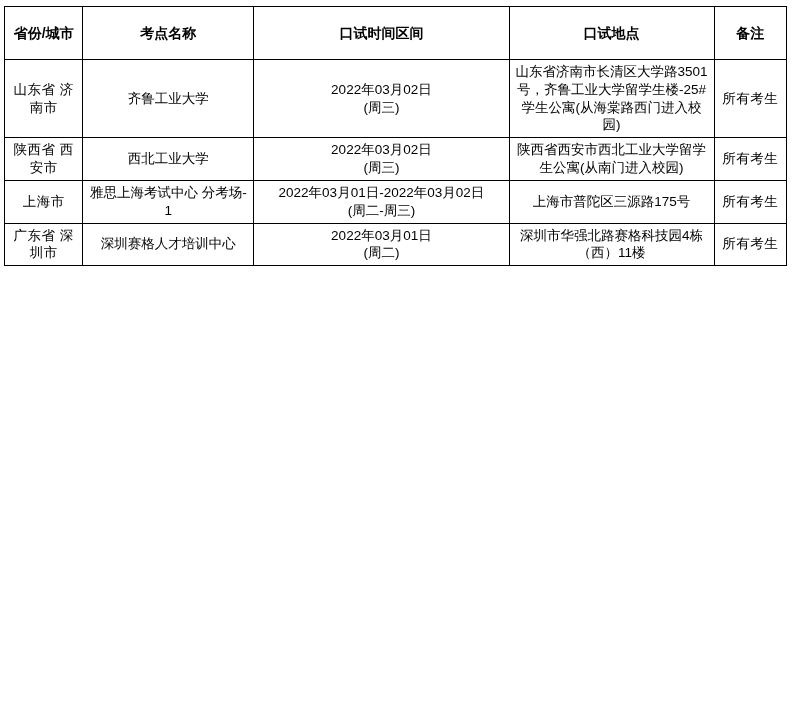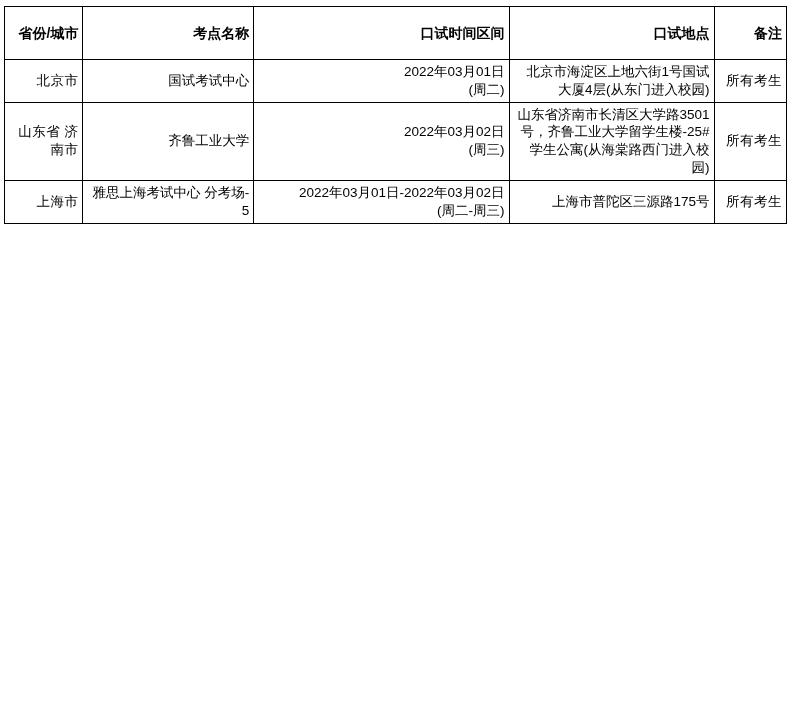--- a/index.html
+++ b/index.html
@@ -29,21 +29,21 @@
     table-layout: fixed;
     width: 783px;
     margin-left: 4px;
     margin-top: 0px;
     font-size: 13.5px;
   }
   table.exam-table td, table.exam-table th {
     border: 1px solid #000000;
     padding: 3px 4px;
     vertical-align: middle;
-    text-align: right;
+    text-align: center;
     line-height: 1.32;
     word-break: break-all;
   }
   thead th {
     font-weight: bold;
     font-size: 14px;
     height: 46px;
   }
   col.c-prov { width: 78px; }
   col.c-site { width: 170px; }
@@ -92,44 +92,54 @@
       <tr>
         <th>省份/城市</th>
         <th>考点名称</th>
         <th>口试时间区间</th>
         <th>口试地点</th>
         <th class="hdr-note">备注</th>
       </tr>
     </thead>
     <tbody>
       <tr>
-        <td class="prov">北京市</td>
-        <td class="site">国试考试中心</td>
-        <td class="time">
-          <span class="time-main">2022年03月01日</span>
-          <span class="time-sub">(周二)</span>
-        </td>
-        <td class="place">北京市海淀区上地六街1号国试大厦4层(从东门进入校园)</td>
-        <td class="note">所有考生</td>
-      </tr>
-      <tr>
         <td class="prov">山东省 济南市</td>
         <td class="site">齐鲁工业大学</td>
         <td class="time">
           <span class="time-main">2022年03月02日</span>
           <span class="time-sub">(周三)</span>
         </td>
         <td class="place">山东省济南市长清区大学路3501号，齐鲁工业大学留学生楼-25#学生公寓(从海棠路西门进入校园)</td>
         <td class="note">所有考生</td>
       </tr>
       <tr>
+        <td class="prov">陕西省 西安市</td>
+        <td class="site">西北工业大学</td>
+        <td class="time">
+          <span class="time-main">2022年03月02日</span>
+          <span class="time-sub">(周三)</span>
+        </td>
+        <td class="place">陕西省西安市西北工业大学留学生公寓(从南门进入校园)</td>
+        <td class="note">所有考生</td>
+      </tr>
+      <tr>
         <td class="prov">上海市</td>
-        <td class="site">雅思上海考试中心 分考场-5</td>
+        <td class="site">雅思上海考试中心 分考场-1</td>
         <td class="time">
           <span class="time-main">2022年03月01日-2022年03月02日</span>
           <span class="time-sub">(周二-周三)</span>
         </td>
         <td class="place">上海市普陀区三源路175号</td>
         <td class="note">所有考生</td>
       </tr>
+      <tr>
+        <td class="prov">广东省 深圳市</td>
+        <td class="site">深圳赛格人才培训中心</td>
+        <td class="time">
+          <span class="time-main">2022年03月01日</span>
+          <span class="time-sub">(周二)</span>
+        </td>
+        <td class="place">深圳市华强北路赛格科技园4栋（西）11楼</td>
+        <td class="note">所有考生</td>
+      </tr>
     </tbody>
   </table>
 </div>
 
 </body></html>

